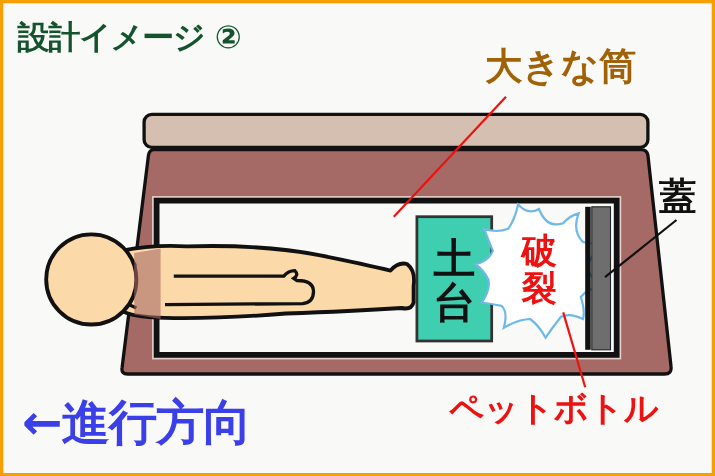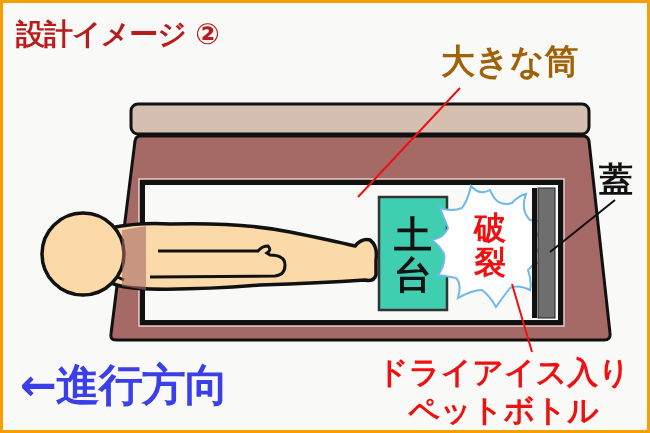--- a/index.html
+++ b/index.html
@@ -5,21 +5,21 @@
   html, body { margin: 0; padding: 0; }
   body { width: 650px; height: 433px; overflow: hidden; background: #f9f9f7; }
   .frame {
     position: absolute; left: 0; top: 0; width: 644px; height: 427px;
     border: 3px solid #f5a000; background: #f9f9f7;
   }
   .label {
     position: absolute; font-family: "DejaVu Sans", sans-serif; font-weight: bold;
     white-space: nowrap; line-height: 1;
   }
-  #title { left: 16px; top: 20px; font-size: 29px; color: #b91c1c; letter-spacing: -1px; }
+  #title { left: 16px; top: 20px; font-size: 29px; color: #14532d; letter-spacing: -1px; }
   #tube-label { left: 441px; top: 44px; font-size: 34px; color: #a16207; }
   #lid-label { left: 599px; top: 162px; font-size: 34px; color: #111; }
   #direction-label { left: 20px; top: 363px; font-size: 44px; color: #3a3fe8; letter-spacing: -1px; }
   #bottle-label { left: 376px; top: 353px; font-size: 31px; color: #ee1111; text-align: center; line-height: 38px; width: 255px; }
   #bottle-label span { display: block; }
   svg.art { position: absolute; left: 0; top: 0; }
   .vtext {
     position: absolute; font-family: "DejaVu Sans", sans-serif; font-weight: bold;
     display: flex; flex-direction: column; align-items: center; line-height: 1.05;
   }
@@ -71,15 +71,14 @@
   <span>土</span>
   <span>台</span>
 </div>
 <div class="vtext" id="burst-text">
   <span>破</span>
   <span>裂</span>
 </div>
 
 <div class="label" id="direction-label">←進行方向</div>
 <div class="label" id="bottle-label">
-  <span>ドライアイス入り</span>
   <span>ペットボトル</span>
 </div>
 
 </body></html>

